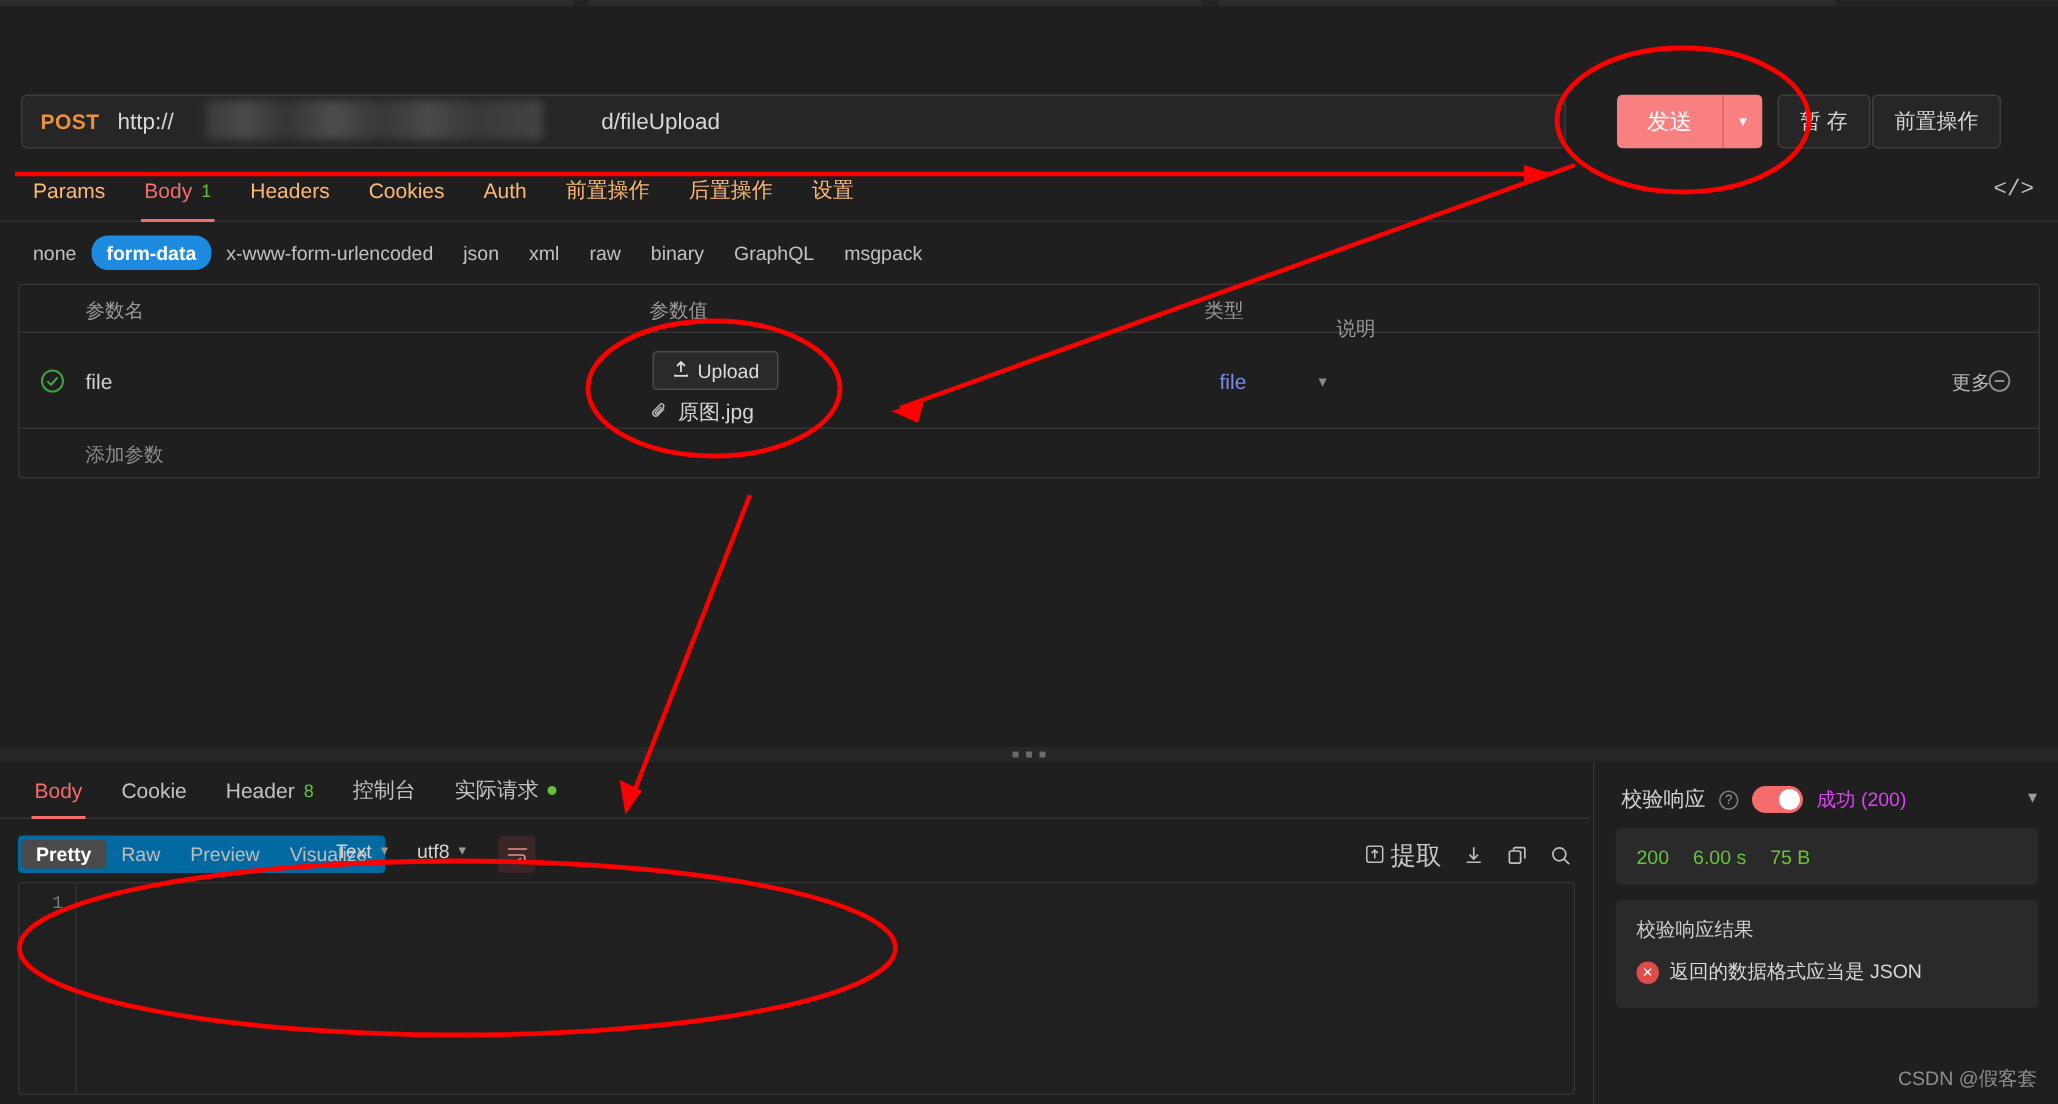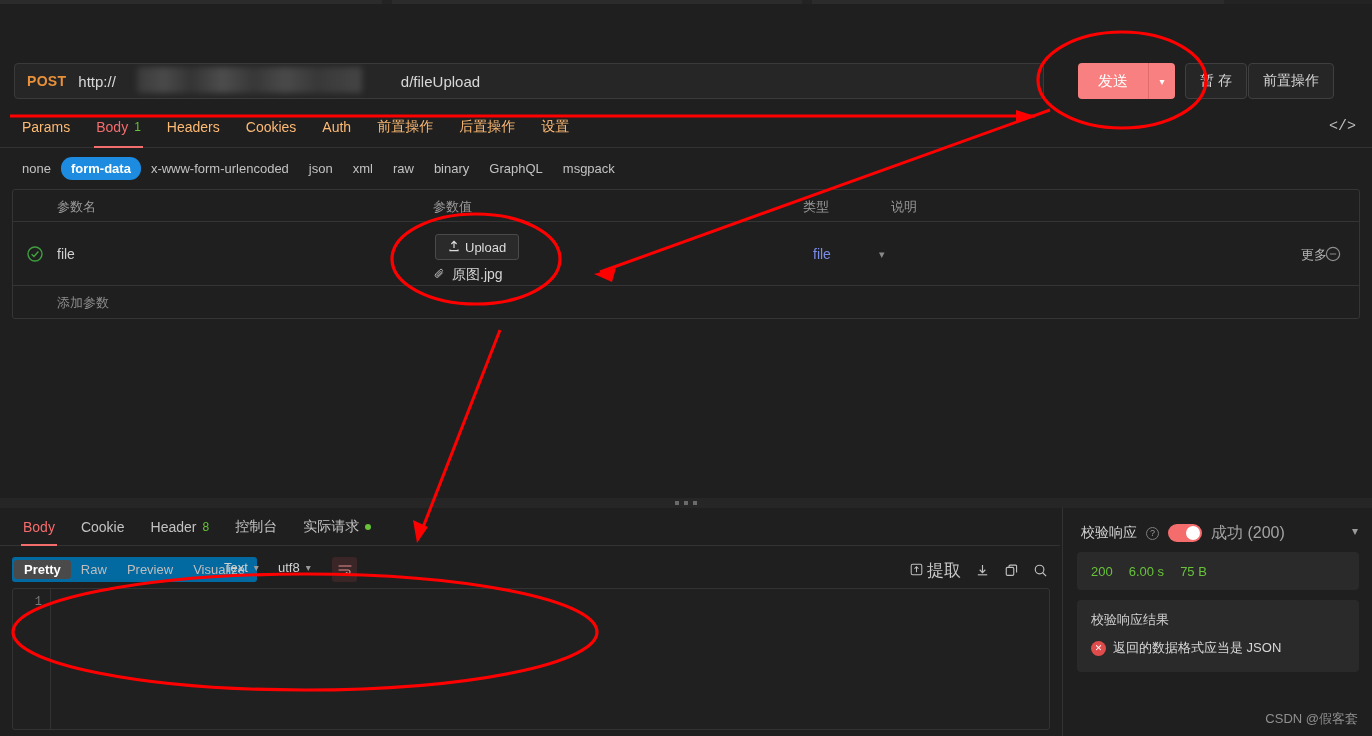--- a/index.html
+++ b/index.html
@@ -194,21 +194,21 @@
   .vhead { position: absolute; left: 18px; top: 14px; right: 14px; height: 22px; display: flex; align-items: center; gap: 9px; }
   .vhead .vt { font-size: 14px; color: #d4d4d4; }
   .qmark {
     width: 13px; height: 13px; border-radius: 50%; border: 1px solid #7e7e7e; color: #9a9a9a;
     font-size: 9px; display: flex; align-items: center; justify-content: center; line-height: 1;
   }
   .toggle {
     width: 34px; height: 18px; border-radius: 9px; background: #f56c6c; position: relative; cursor: pointer;
   }
   .toggle .knob { position: absolute; right: 2px; top: 2px; width: 14px; height: 14px; border-radius: 50%; background: #fff; }
-  .vstatus { font-size: 16px; color: #a3a3a3; }
+  .vstatus { font-size: 13px; color: #d946ef; }
   .vchev { position: absolute; right: 14px; top: 16px; font-size: 12px; color: #9a9a9a; cursor: pointer; }
   .statcard {
     position: absolute; left: 14px; top: 44px; width: 282px; height: 38px; background: #2a2a2a; border-radius: 4px;
     display: flex; align-items: center; gap: 16px; padding: 0 14px; font-size: 13px; color: #67c23a;
   }
   .vresult {
     position: absolute; left: 14px; top: 92px; width: 282px; height: 72px; background: #2a2a2a; border-radius: 4px;
     padding: 11px 14px;
   }
   .vresult .vrt { font-size: 13px; color: #d0d0d0; margin-bottom: 10px; }
@@ -295,21 +295,21 @@
     <div class="chip"><span>binary</span></div>
     <div class="chip"><span>GraphQL</span></div>
     <div class="chip"><span>msgpack</span></div>
   </div>
 
   <div class="table">
     <div class="thead">
       <div class="th" style="left:44px;">参数名</div>
       <div class="th" style="left:420px;">参数值</div>
       <div class="th" style="left:790px;">类型</div>
-      <div class="th" style="left:878px;">说明</div>
+      <div class="th" style="left:878px;margin-top:12px;">说明</div>
     </div>
 
     <div class="trow">
       <div class="chk">
         <svg width="16" height="16" viewBox="0 0 16 16">
           <circle cx="8" cy="8" r="7" fill="none" stroke="#3f9e3f" stroke-width="1.4"></circle>
           <path d="M4.6 8.2 L7 10.5 L11.4 5.6" fill="none" stroke="#3f9e3f" stroke-width="1.5"></path>
         </svg>
       </div>
       <div class="cellname">file</div>

